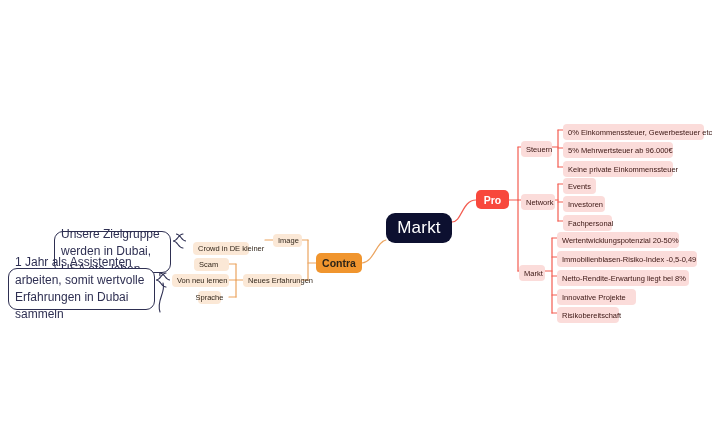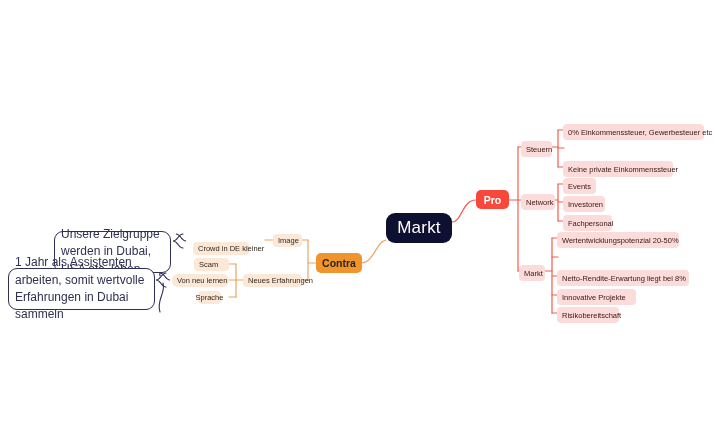--- a/index.html
+++ b/index.html
@@ -165,20 +165,23 @@
   <div class="node branch-pro" style="left:476px; top:190px; width:33px; height:19px;">
     <span>Pro</span>
   </div>
 
   <div class="node pill-red" style="left:521px; top:141px; width:31px;">
     <span>Steuern</span>
   </div>
   <div class="node pill-red" style="left:563px; top:124px; width:141px;">
     <span>0% Einkommenssteuer, Gewerbesteuer etc</span>
   </div>
+  <div class="node pill-red" style="left:563px; top:142px; width:110px;">
+    <span>5% Mehrwertsteuer ab 96.000€</span>
+  </div>
   <div class="node pill-red" style="left:563px; top:161px; width:110px;">
     <span>Keine private Einkommenssteuer</span>
   </div>
 
   <div class="node pill-red" style="left:521px; top:194px; width:34px;">
     <span>Network</span>
   </div>
   <div class="node pill-red" style="left:563px; top:178px; width:33px;">
     <span>Events</span>
   </div>
@@ -188,20 +191,23 @@
   <div class="node pill-red" style="left:563px; top:215px; width:49px;">
     <span>Fachpersonal</span>
   </div>
 
   <div class="node pill-red" style="left:519px; top:265px; width:26px;">
     <span>Markt</span>
   </div>
   <div class="node pill-red" style="left:557px; top:232px; width:122px;">
     <span>Wertentwicklungspotenzial 20-50%</span>
   </div>
+  <div class="node pill-red" style="left:557px; top:251px; width:140px;">
+    <span>Immobilienblasen-Risiko-Index -0,5-0,49</span>
+  </div>
   <div class="node pill-red" style="left:557px; top:270px; width:132px;">
     <span>Netto-Rendite-Erwartung liegt bei 8%</span>
   </div>
   <div class="node pill-red" style="left:557px; top:289px; width:79px;">
     <span>Innovative Projekte</span>
   </div>
   <div class="node pill-red" style="left:557px; top:307px; width:62px;">
     <span>Risikobereitschaft</span>
   </div>
 
@@ -215,21 +221,21 @@
   <div class="node pill-orange" style="left:193px; top:242px; width:56px;">
     <span>Crowd in DE kleiner</span>
   </div>
 
   <div class="node pill-orange" style="left:243px; top:274px; width:59px;">
     <span>Neues Erfahrungen</span>
   </div>
   <div class="node pill-orange" style="left:194px; top:258px; width:35px;">
     <span>Scam</span>
   </div>
-  <div class="node pill-orange" style="left:172px; top:274px; width:57px;border-radius:6px;">
+  <div class="node pill-orange" style="left:172px; top:274px; width:57px;">
     <span>Von neu lernen</span>
   </div>
   <div class="node pill-orange" style="left:198px; top:291px; width:23px;justify-content:center;">
     <span>Sprache</span>
   </div>
 
   <div class="note" style="left:54px; top:231px; width:117px; height:26px;">
     <span>Unsere Zielgruppe werden in Dubai, USA etc. leben</span>
   </div>
   <div class="note" style="left:8px; top:268px; width:147px; height:26px;">

